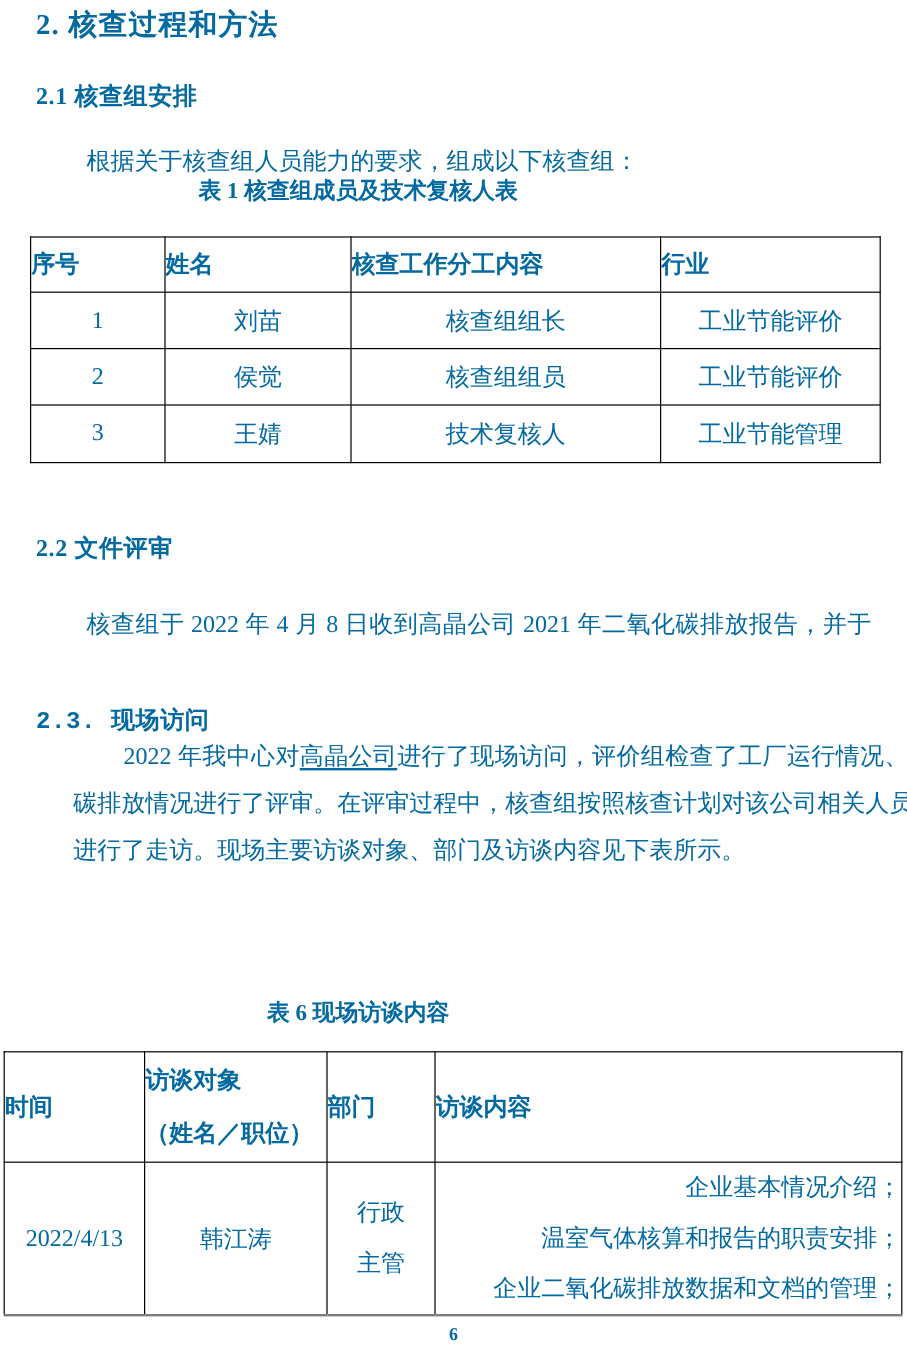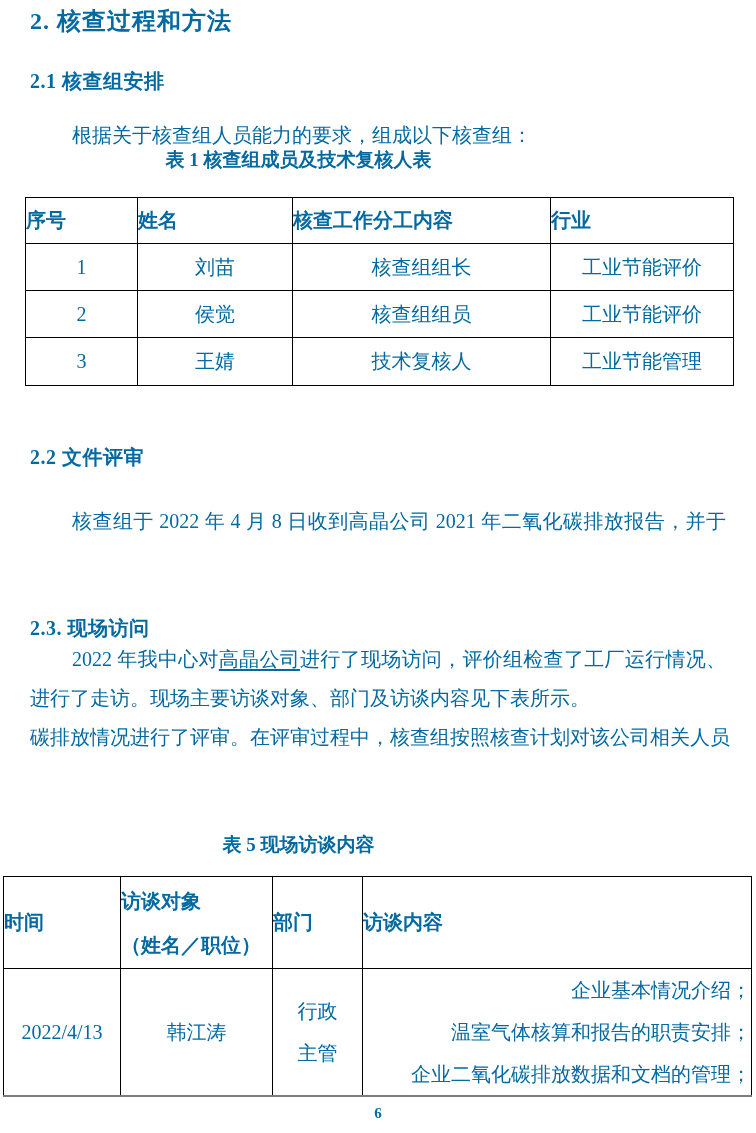--- a/index.html
+++ b/index.html
@@ -6,25 +6,25 @@
   .page {
     position:relative; width:756px; height:1133px; margin:0 auto;
     background:#ffffff; color:#0369a1; overflow:hidden;
     font-family:"Liberation Serif","DejaVu Serif",serif;
   }
   .abs { position:absolute; }
   .h1 { left:30px; top:6px; font-size:24px; font-weight:bold; letter-spacing:1px; line-height:30px; }
   .h2 { left:30px; font-size:20px; font-weight:bold; line-height:26px; letter-spacing:0.5px; }
   .h21 { top:68px; }
   .h22 { top:444px; }
-  .h23 { top:615px; }
+  .h23 { top:590px;font-family:Liberation Mono, monospace; }
   .para { left:30px; width:696px; font-size:20px; }
   .p21 { top:116px; }
   .p22 { top:470px;margin-top:32px; }
-  .p23 { top:640px; }
+  .p23 { top:612px;margin-left:31px; }
   .tline { height:39px; line-height:39px; white-space:nowrap; }
   .just { text-align:justify; text-align-last:justify; }
   .ind  { text-indent:42px; }
   .caption { left:0; width:597px; text-align:center; font-size:19px; font-weight:bold; line-height:24px; }
   .cap1 { top:148px; }
   .cap2 { top:833px; }
   .u { text-decoration:underline; text-underline-offset:3px; }
   table { border-collapse:collapse; table-layout:fixed; }
   td, th { border:1.5px solid #000; font-size:20px; padding:0; overflow:hidden; }
   th { font-weight:bold; text-align:left; vertical-align:middle; }
@@ -91,25 +91,25 @@
   <div class="abs h2 h22">2.2 文件评审</div>
 
   <div class="abs para p22">
     <div class="tline just ind">核查组于 2022 年 4 月 8 日收到高晶公司 2021 年二氧化碳排放报告，并于</div>
   </div>
 
   <div class="abs h2 h23">2.3. 现场访问</div>
 
   <div class="abs para p23">
     <div class="tline just ind"><span>2022 年我中心对</span><span class="u">高晶公司</span><span>进行了现场访问，评价组检查了工厂运行情况、</span></div>
+    <div class="tline just"><span>碳排放情况进行了评审。在评审过程中，核查组按照核查计划对该公司相关人员</span></div>
     <div class="tline"><span>进行了走访。现场主要访谈对象、部门及访谈内容见下表所示。</span></div>
-    <div class="tline just"><span>碳排放情况进行了评审。在评审过程中，核查组按照核查计划对该公司相关人员</span></div>
   </div>
 
-  <div class="abs caption cap2">表 5 现场访谈内容</div>
+  <div class="abs caption cap2">表 6 现场访谈内容</div>
 
   <table class="abs t2">
     <colgroup>
       <col style="width:117px">
         <col style="width:152px">
         <col style="width:90px">
         <col style="width:389px">
     </colgroup>
     <tbody>
         <tr style="height:92px">

